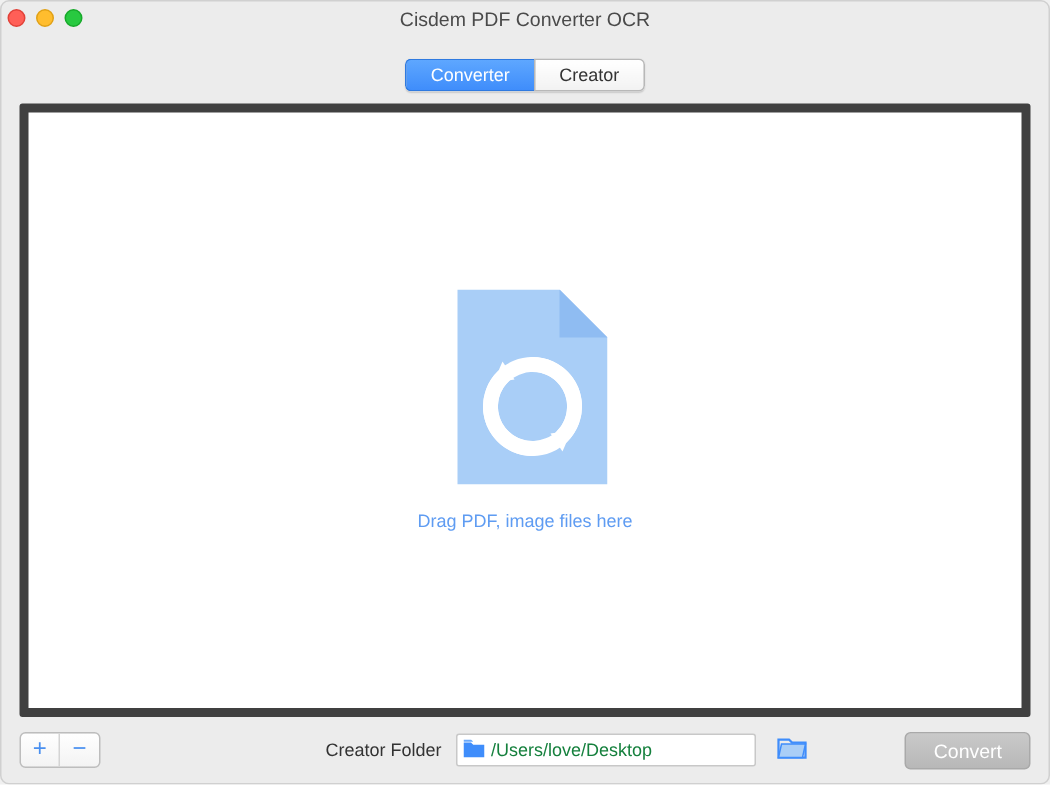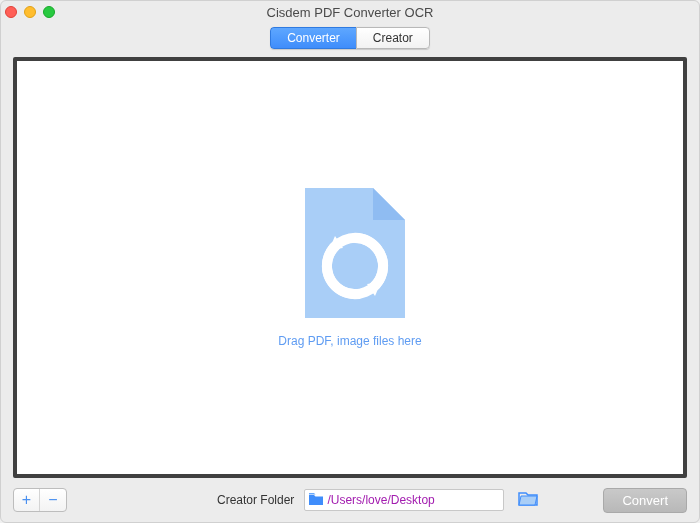--- a/index.html
+++ b/index.html
@@ -46,20 +46,21 @@
       left: 0; right: 0;
       text-align: center;
       font-size: 13px;
       color: #4a4a4a;
       pointer-events: none;
     }
     .tabbar {
       display: flex;
       justify-content: center;
       padding: 4px 0 8px 0;
+      margin-top: 12px;
     }
     .segmented {
       display: flex;
       border-radius: 4px;
       overflow: hidden;
       box-shadow: 0 0.5px 1px rgba(0,0,0,0.15);
     }
     .seg-btn {
       border: 1px solid #b8b8b8;
       background: linear-gradient(#ffffff,#f2f2f2);
@@ -73,21 +74,21 @@
       background: linear-gradient(#5ea7ff,#3f8dfb);
       color: #fff;
       border-color: #2f7ae0;
     }
     .seg-btn:first-child { border-top-left-radius:4px; border-bottom-left-radius:4px; border-right:none; }
     .seg-btn:last-child { border-top-right-radius:4px; border-bottom-right-radius:4px; }
     .content-frame {
       flex: 1;
       background: #ffffff;
       margin: 0 12px 0 12px;
-      border: 4px solid #404040;
+      border: 6px solid #404040;
       border-radius: 2px;
       display: flex;
       align-items: center;
       justify-content: center;
       flex-direction: column;
     }
     .dropzone {
       display: flex;
       flex-direction: column;
       align-items: center;
@@ -133,21 +134,21 @@
       border: 1px solid #c8c8c8;
       background: #fff;
       height: 22px;
       width: 200px;
       border-radius: 2px;
       padding-left: 4px;
       gap: 4px;
       font-size: 12px;
     }
     .folder-mini { color: #3f8dfb; font-size: 14px; flex-shrink:0; }
-    .path-text { flex:1; color:#a21caf; white-space:nowrap; overflow:hidden; }
+    .path-text { flex:1; color:#15803d; white-space:nowrap; overflow:hidden; }
     .browse-btn {
       border: none;
       background: transparent;
       color: #3f8dfb;
       font-size: 18px;
       cursor: pointer;
       padding: 0 4px;
     }
     .flex-spacer { flex: 1; }
     .convert-btn {

